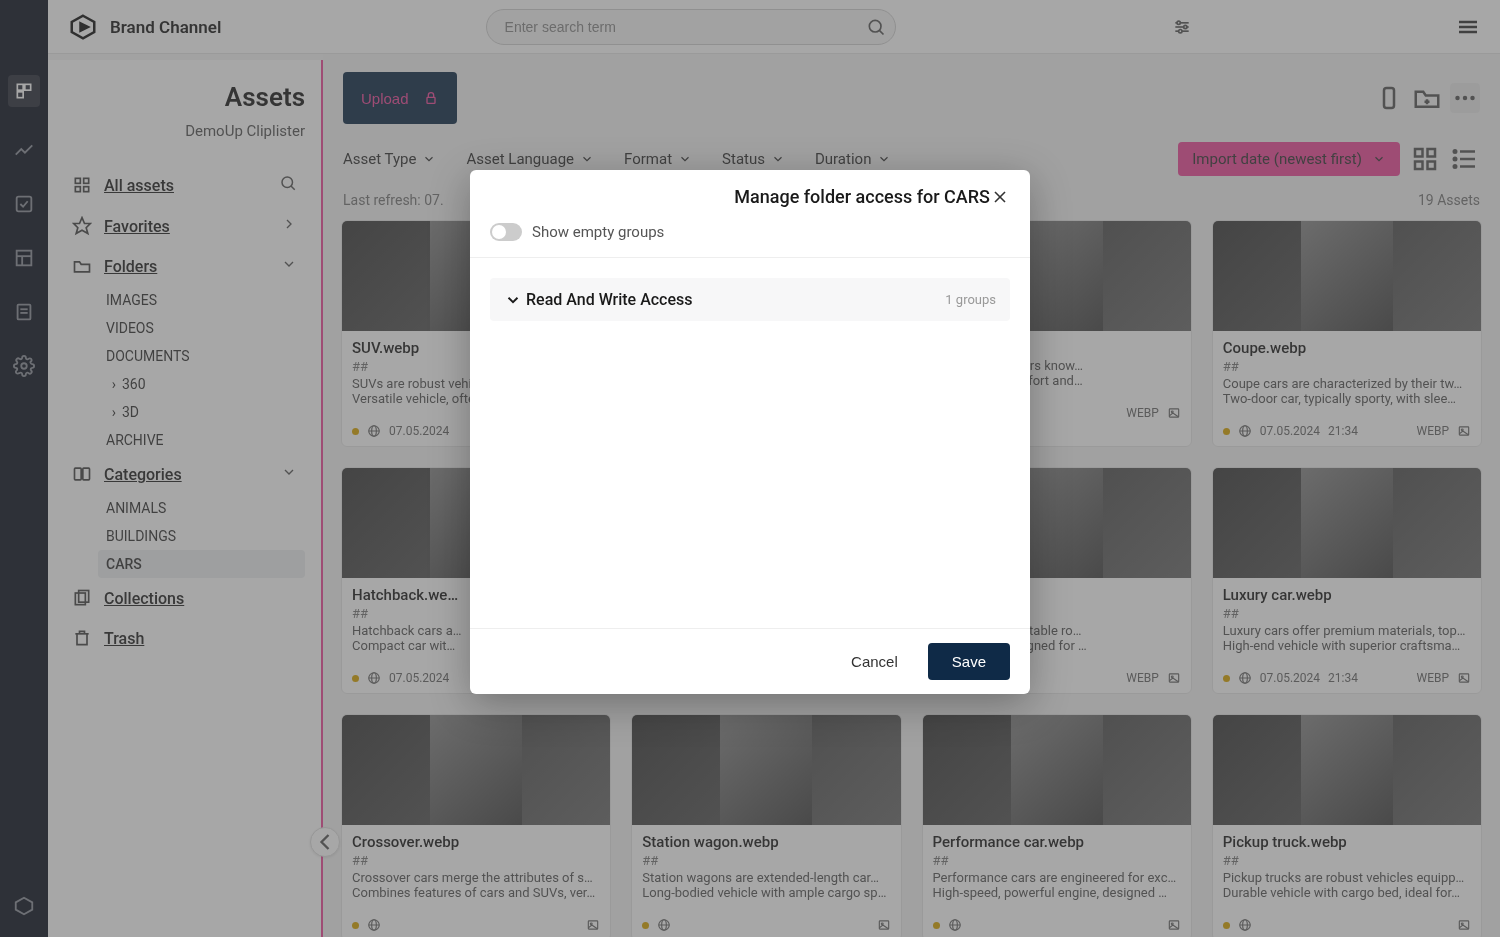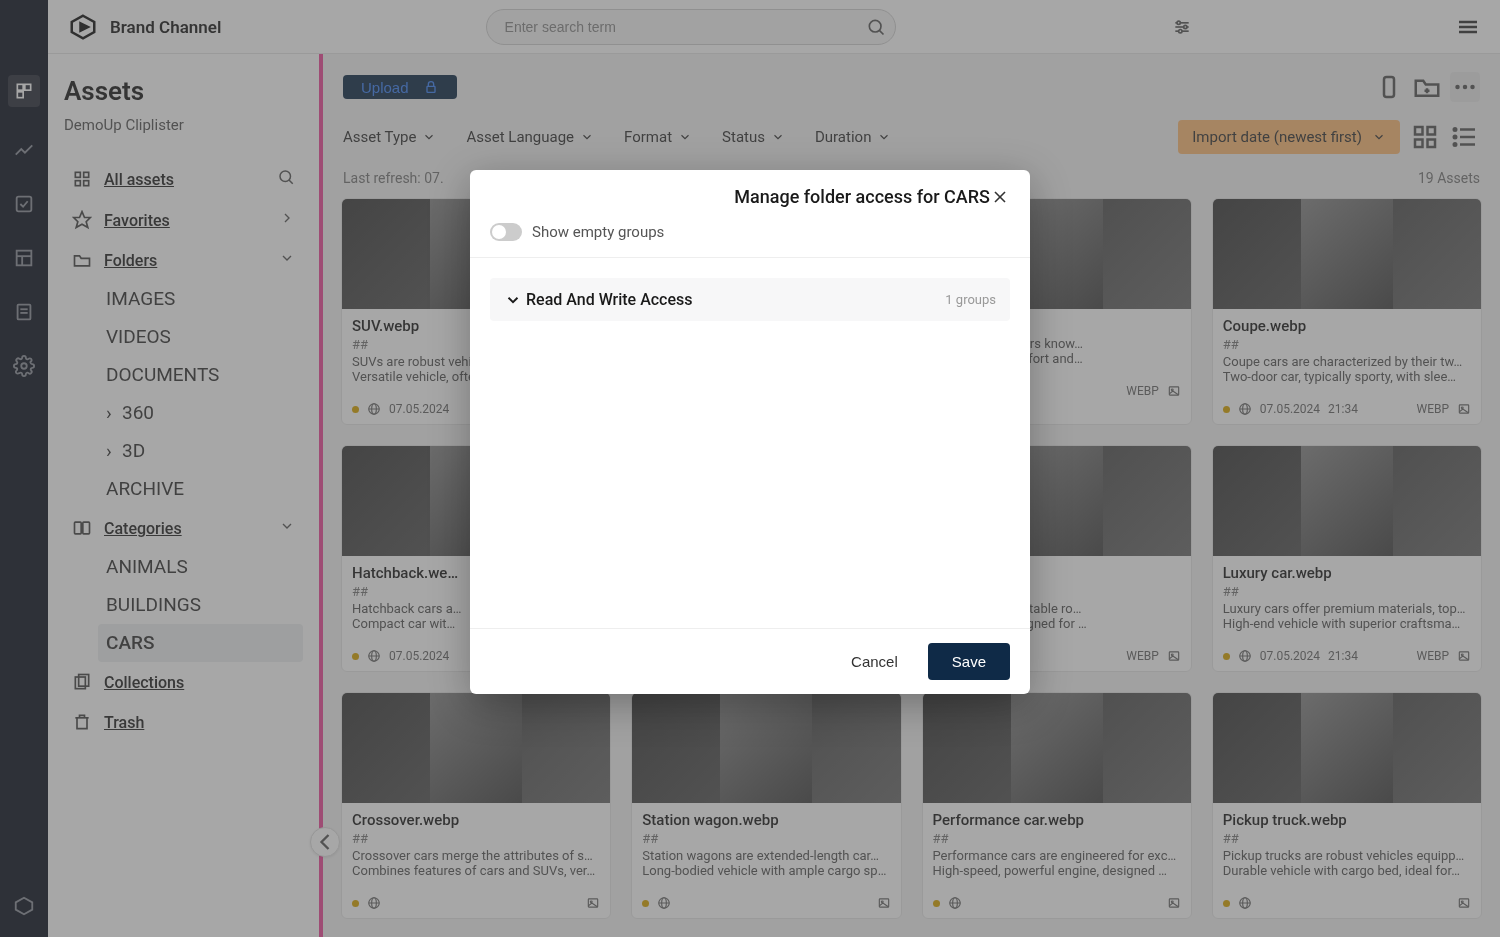--- a/index.html
+++ b/index.html
@@ -18,42 +18,42 @@
 .brand-name { font-size: 17px; font-weight: 600; }
 .search-wrap { margin-left: auto; margin-right: auto; position: relative; width: 410px; }
 .search-input { width: 100%; height: 36px; border-radius: 18px; border: 1px solid #d0d0d0; background: #f5f5f5; padding: 0 42px 0 18px; font-size: 14px; color: #555; }
 .search-input::placeholder { color: #888; }
 .search-go { position: absolute; right: 10px; top: 8px; width: 20px; height: 20px; color: #555; cursor: pointer; }
 .tune-btn { width: 20px; height: 20px; margin-left: 12px; color: #555; cursor: pointer; }
 .top-right { margin-left: auto; display: flex; align-items: center; gap: 14px; }
 .hamburger { width: 24px; height: 24px; color: #333; cursor: pointer; }
 
 
-.sidebar { position: absolute; left: 48px; top: 54px; width: 275px; bottom: 0; background: #fff; border-right: 4px solid #ec4899; padding: 22px 16px; overflow: auto; }
+.sidebar { position: absolute; left: 48px; top: 60px; width: 275px; bottom: 0; background: #fff; border-right: 2px solid #ec4899; padding: 22px 16px; overflow: auto; text-align: right; }
 .page-title { font-size: 26px; font-weight: 600; margin-bottom: 10px; }
 .page-sub { font-size: 15px; color: #555; margin-bottom: 24px; }
 .nav-item { display: flex; align-items: center; gap: 12px; padding: 10px 8px; font-size: 16px; color: #222; cursor: pointer; border-radius: 4px; }
 .nav-item.top { font-weight: 500; text-decoration: underline; }
 .nav-item .caret { margin-left: auto; color: #555; }
-.nav-sub { padding-left: 34px; font-size: 19px; color: #333; line-height: 2.0; }
+.nav-sub { padding-left: 34px; font-size: 14px; color: #333; line-height: 2.0; }
 .nav-sub .row { display: flex; align-items: center; gap: 6px; cursor: pointer; padding: 0 8px; border-radius: 4px;}
 .nav-sub .row.selected { background: #eceef0; font-weight: 500;}
 .ico { width: 20px; height: 20px; color: #444; flex-shrink: 0; }
 
 
 .main { position: absolute; left: 323px; right: 0; top: 54px; bottom: 0; background: #f3f3f3; overflow: auto; }
 .toolbar { display: flex; align-items: center; padding: 18px 20px 10px 20px; gap: 12px; }
-.upload-btn { background: #0f2a47; color: #3b82f6; border: none; height: 24px; padding: 0 18px; border-radius: 4px; font-size: 15px; font-weight: 500; display: flex; align-items: center; gap: 14px; cursor: pointer; }
+.upload-btn { background: #0f2a47; color: #ec4899; border: none; height: 52px; padding: 0 18px; border-radius: 4px; font-size: 15px; font-weight: 500; display: flex; align-items: center; gap: 14px; cursor: pointer; }
 .tob-right { margin-left: auto; display: flex; align-items: center; gap: 8px; }
 .icon-btn { width: 30px; height: 30px; display: flex; align-items: center; justify-content: center; color: #555; border-radius: 4px; cursor: pointer; }
 .icon-btn.dotted { background: #e9e9e9; }
 .filters { display: flex; align-items: center; padding: 8px 20px 16px 20px; gap: 30px; font-size: 15px; color: #333; }
 .filter { display: flex; align-items: center; gap: 6px; cursor: pointer; }
 .sort-wrap { margin-left: auto; display: flex; align-items: center; gap: 10px; }
-.sort-pill { background: #fdba74; padding: 8px 14px; border-radius: 4px; display: flex; align-items: center; gap: 10px; cursor: pointer; }
+.sort-pill { background: #ec4899; padding: 8px 14px; border-radius: 4px; display: flex; align-items: center; gap: 10px; cursor: pointer; }
 .meta-row { display: flex; justify-content: space-between; padding: 0 20px 12px 20px; font-size: 14px; color: #777; }
 .grid { display: grid; grid-template-columns: repeat(4, 1fr); gap: 20px; padding: 0 18px 20px 18px; }
 .card { background: #fff; border: 1px solid #e5e5e5; border-radius: 6px; overflow: hidden; }
 .thumb { height: 110px; background: linear-gradient(135deg, #3a3a3a, #6b6b6b); display: flex; align-items: center; justify-content: center; }
 .thumb-inner { width: 92px; height: 100%; background: linear-gradient(140deg, #888, #444); }
 .card-body { padding: 8px 10px 10px 10px; }
 .card-title { font-size: 15px; font-weight: 500; white-space: nowrap; overflow: hidden; text-overflow: ellipsis; }
 .card-tag { font-size: 13px; color: #777; margin: 2px 0; }
 .card-desc { font-size: 13px; color: #555; white-space: nowrap; overflow: hidden; text-overflow: ellipsis; }
 .card-foot { display: flex; align-items: center; gap: 8px; padding: 8px 10px; font-size: 12px; color: #666; }

